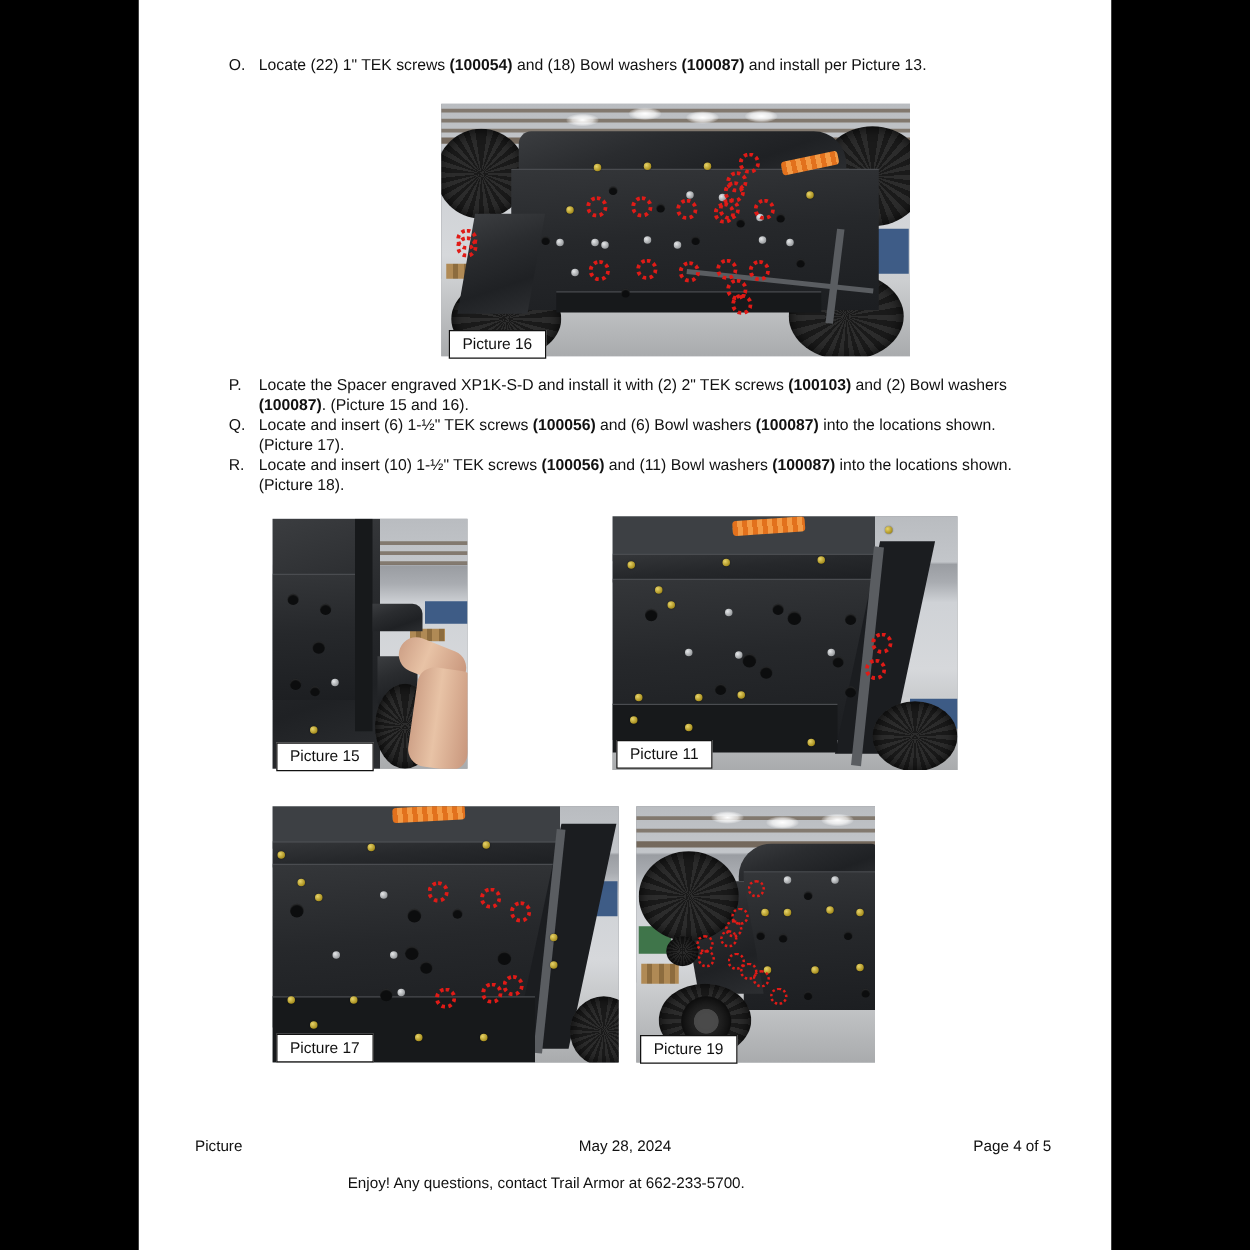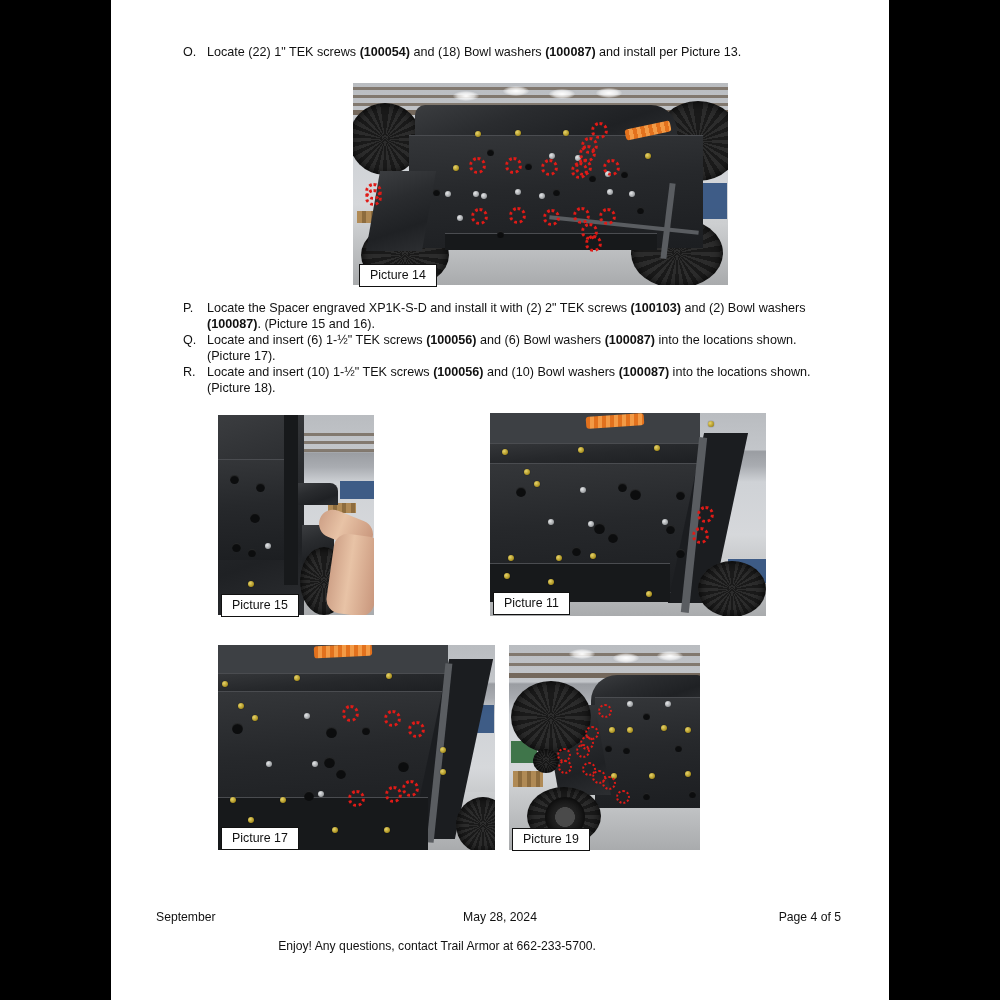--- a/index.html
+++ b/index.html
@@ -300,21 +300,21 @@
         <div class="marker" style="left:20px;  top:114px;"></div>
         <div class="marker" style="left:126px; top:133px;"></div>
         <div class="marker" style="left:164px; top:132px;"></div>
         <div class="marker" style="left:198px; top:134px;"></div>
         <div class="marker" style="left:228px; top:132px;"></div>
         <div class="marker" style="left:254px; top:133px;"></div>
         <div class="marker" style="left:236px; top:148px;"></div>
         <div class="marker" style="left:240px; top:160px;"></div>
       </div>
     </div>
-    <div class="caption" id="cap14">Picture 14</div>
+    <div class="caption" id="cap14">Picture 16</div>
 
     <div class="figure" id="fig15">
       <div class="photo">
         <div class="warehouse"></div>
         <div class="roofbeam" style="top:18px; left:86px; right:0; background:#6d6052;"></div>
         <div class="roofbeam" style="top:26px; left:86px; right:0;"></div>
         <div class="roofbeam" style="top:34px; left:86px; right:0;"></div>
         <div class="floor" style="height:60px;"></div>
         <div class="steelblue" style="left:122px; top:66px; width:34px; height:18px;"></div>
         <div class="pallet" style="left:110px; top:88px; width:28px; height:10px;"></div>
@@ -482,25 +482,25 @@
         <div class="step">
           <div class="step-letter">P.</div>
           <div class="step-body"><span>Locate the Spacer engraved XP1K-S-D and install it with (2) 2" TEK screws </span><b>(100103)</b><span> and (2) Bowl washers </span><b>(100087)</b><span>. (Picture 15 and 16).</span></div>
         </div>
         <div class="step">
           <div class="step-letter">Q.</div>
           <div class="step-body"><span>Locate and insert (6) 1-½" TEK screws </span><b>(100056)</b><span> and (6) Bowl washers </span><b>(100087)</b><span> into the locations shown. (Picture 17).</span></div>
         </div>
         <div class="step">
           <div class="step-letter">R.</div>
-          <div class="step-body"><span>Locate and insert (10) 1-½" TEK screws </span><b>(100056)</b><span> and (10) Bowl washers </span><b>(100087)</b><span> into the locations shown. (Picture 18).</span></div>
+          <div class="step-body"><span>Locate and insert (10) 1-½" TEK screws </span><b>(100056)</b><span> and (11) Bowl washers </span><b>(100087)</b><span> into the locations shown. (Picture 18).</span></div>
         </div>
       </div>
 
     <div class="footer-row">
-      <span class="footer-left">September</span>
+      <span class="footer-left">Picture</span>
       <span class="footer-center">May 28, 2024</span>
       <span class="footer-right">Page 4 of 5</span>
     </div>
     <div class="footer-note">Enjoy!  Any questions, contact Trail Armor at 662-233-5700.</div>
 
   </div>
 </div>
 
 </body></html>

